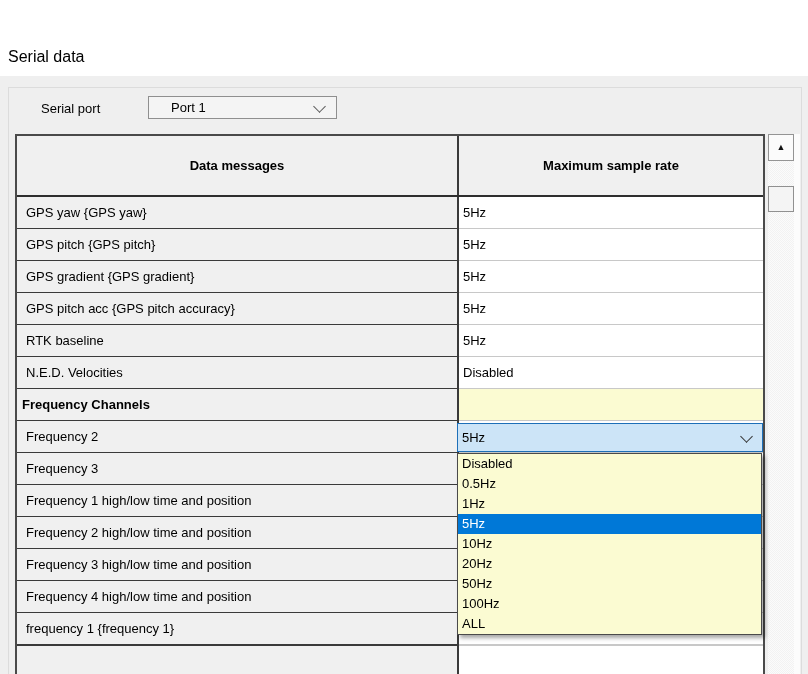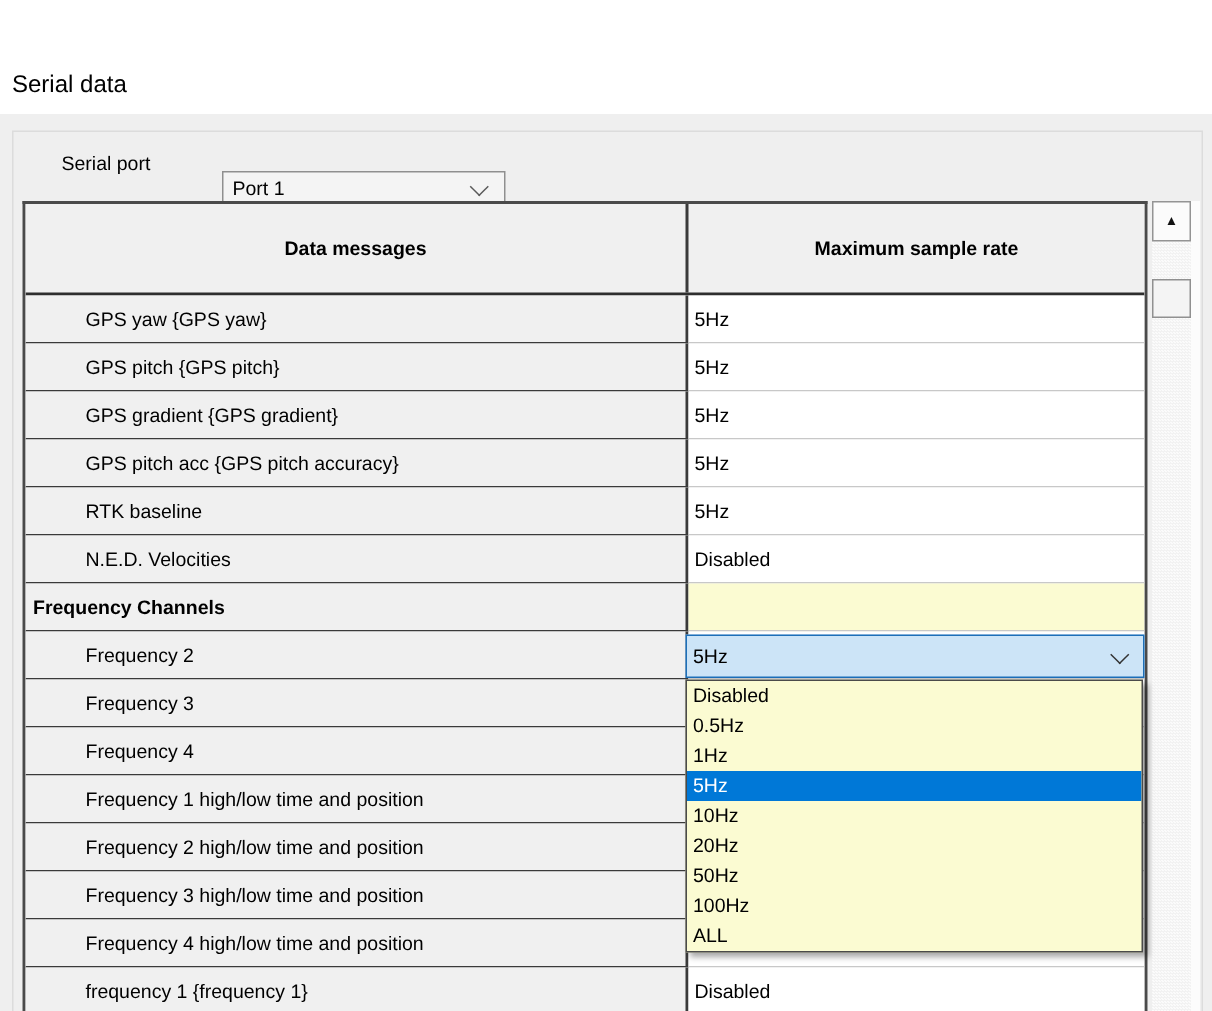--- a/index.html
+++ b/index.html
@@ -16,23 +16,23 @@
   }
   .groupbox {
     position:absolute; left:8px; top:11px; width:792px; height:700px;
     border:1px solid #dcdcdc; pointer-events:none;
   }
   .field-label {
     position:absolute; left:41px; top:24px; width:104px; 
     font-size:13px; line-height:17px;
   }
   .port-combo {
-    position:absolute; left:148px; top:38px; width:189px; height:23px;
+    position:absolute; left:148px; top:20px; width:189px; height:23px;
     box-sizing:border-box; background:#f4f4f4; border:1px solid #8f8f8f;
-    font-size:13px; display:flex; align-items:center; padding-left:6px;
+    font-size:13px; display:flex; align-items:center; padding-left:22px;
   }
   .chev {
     position:absolute; right:12px; top:7px; width:8px; height:8px;
     border-right:1px solid #5a5a5a; border-bottom:1px solid #5a5a5a;
     transform:rotate(45deg); transform-origin:center; margin-top:-2px;
   }
   
   .table {
     position:absolute; left:15px; top:58px; width:750px; height:582px;
     box-sizing:border-box; border:2px solid #4a4a4a; border-bottom:none;
@@ -41,21 +41,21 @@
   .thead { display:flex; height:61px; box-sizing:border-box;
     border-bottom:2px solid #2e2e2e; background:var(--cell-bg,#f0f0f0); }
   .th { display:flex; align-items:center; justify-content:center;
     font-weight:bold; font-size:13px; }
   .th.left  { width:442px; box-sizing:border-box; border-right:2px solid #3a3a3a; }
   .th.right { flex:1;border-radius:24px; }
   .row { display:flex; height:32px; box-sizing:border-box; }
   .cell-left {
     width:442px; box-sizing:border-box; background:var(--cell-bg,#f0f0f0);
     border-right:2px solid #3a3a3a; border-bottom:1px solid #3a3a3a;
-    display:flex; align-items:center; font-size:13px; padding-left:40px;
+    display:flex; align-items:center; font-size:13px; padding-left:9px;
   }
   .cell-right {
     flex:1; box-sizing:border-box; background:var(--value-bg,#ffffff);
     border-bottom:1px solid #c8c8c8; display:flex; align-items:center;
     font-size:13px; padding-left:4px;
   }
   .row.section .cell-left { padding-left:5px; font-weight:bold;text-align:right; }
   .row.section .cell-right { background:var(--dropdown-bg,#fbfbd2); }
   .row.filler .cell-left, .row.filler .cell-right { border-bottom:none; }
   
@@ -180,28 +180,20 @@
     <div class="cell-left">
       <span class="lbl">Frequency 2</span>
     </div>
     <div class="cell-right">
       <span class="val"></span>
     </div>
   </div>
           <div class="row">
     <div class="cell-left">
       <span class="lbl">Frequency 3</span>
-    </div>
-    <div class="cell-right">
-      <span class="val"></span>
-    </div>
-  </div>
-          <div class="row">
-    <div class="cell-left">
-      <span class="lbl">Frequency 4</span>
     </div>
     <div class="cell-right">
       <span class="val"></span>
     </div>
   </div>
           <div class="row">
     <div class="cell-left">
       <span class="lbl">Frequency 1 high/low time and position</span>
     </div>
     <div class="cell-right">

